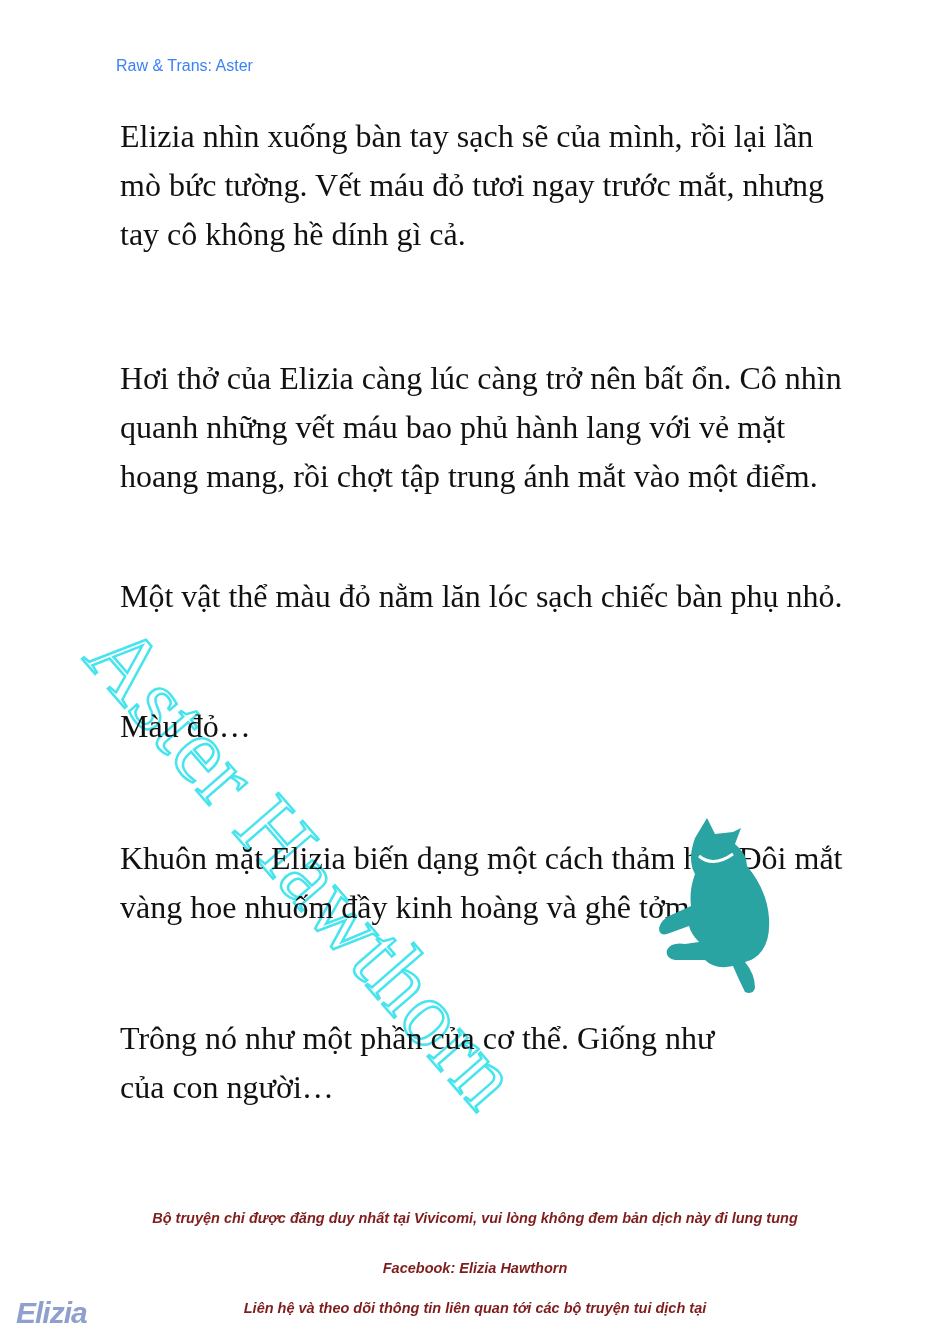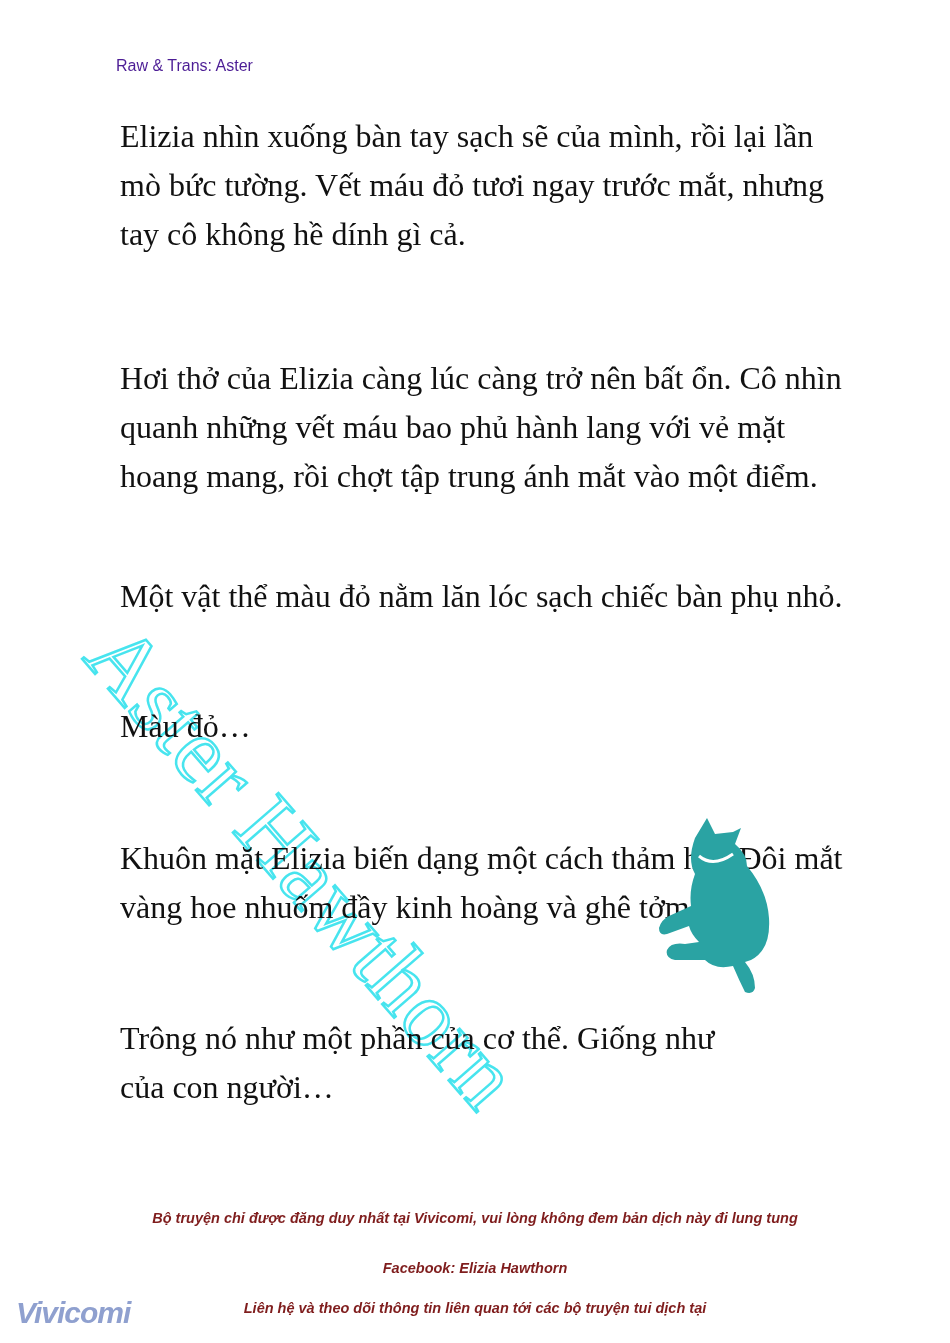--- a/index.html
+++ b/index.html
@@ -1,17 +1,17 @@
 <!DOCTYPE html>
 <html><head>
 <meta charset="utf-8">
 <style>
   html, body { margin: 0; padding: 0; }
   body { width: 950px; height: 1343px; background: #ffffff; position: relative; overflow: hidden; }
-  .header { position: absolute; left: 116px; top: 57px; font-family: "Liberation Sans", sans-serif; font-size: 16px; color: #4c1d95; }
+  .header { position: absolute; left: 116px; top: 57px; font-family: "Liberation Sans", sans-serif; font-size: 16px; color: #3b82f6; }
   .para { position: absolute; left: 116px; width: 740px; font-family: "Liberation Serif", serif; font-size: 32px; line-height: 49px; color: #111; margin: 4px; }
   .watermark { position: absolute; left: 105px; top: 585px; font-family: "Liberation Serif", serif; font-size: 92px; color: transparent; -webkit-text-stroke: 2.5px #3ee3ee; transform: rotate(49deg); transform-origin: left center; white-space: nowrap; letter-spacing: 1px; pointer-events: none; opacity: 0.95; z-index: 1; }
   .text-layer { position: relative; z-index: 2; }
   .cat { position: absolute; left: 655px; top: 810px; width: 130px; height: 185px; z-index: 3; }
   .footer { position: absolute; left: 0; width: 950px; text-align: center; font-family: "Liberation Sans", sans-serif; font-style: italic; font-weight: bold; font-size: 14.5px; color: #7f1d1d; }
   .logo { position: absolute; left: 16px; top: 1296px; font-family: "Liberation Sans", sans-serif; font-style: italic; font-weight: bold; font-size: 30px; color: #8fa0cf; letter-spacing: -1px; }
 </style>
 </head>
 <body>
 
@@ -32,13 +32,13 @@
   <g fill="#2aa3a3">
     <path d="M40 28 L52 8 L60 24 L78 22 L86 18 L80 34 Q92 44 92 56 Q112 80 114 108 Q116 140 96 150 L90 152 Q100 164 100 178 Q98 185 90 182 Q84 170 78 156 Q60 160 50 150 L20 150 Q10 148 12 140 Q16 132 30 134 L44 132 Q36 124 34 116 L12 124 Q4 126 4 118 Q6 110 14 106 L36 96 Q34 80 40 64 Q32 50 40 28 Z"></path>
   </g>
   <path d="M44 46 Q58 58 78 44" stroke="#ffffff" stroke-width="3" fill="none"></path>
 </svg>
 
 <div class="footer" style="top:1210px">Bộ truyện chỉ được đăng duy nhất tại Vivicomi, vui lòng không đem bản dịch này đi lung tung</div>
 <div class="footer" style="top:1300px">Liên hệ và theo dõi thông tin liên quan tới các bộ truyện tui dịch tại</div>
 <div class="footer" style="top:1260px">Facebook: Elizia Hawthorn</div>
 
-<div class="logo">Vivicomi</div>
+<div class="logo">Elizia</div>
 
 </body></html>

